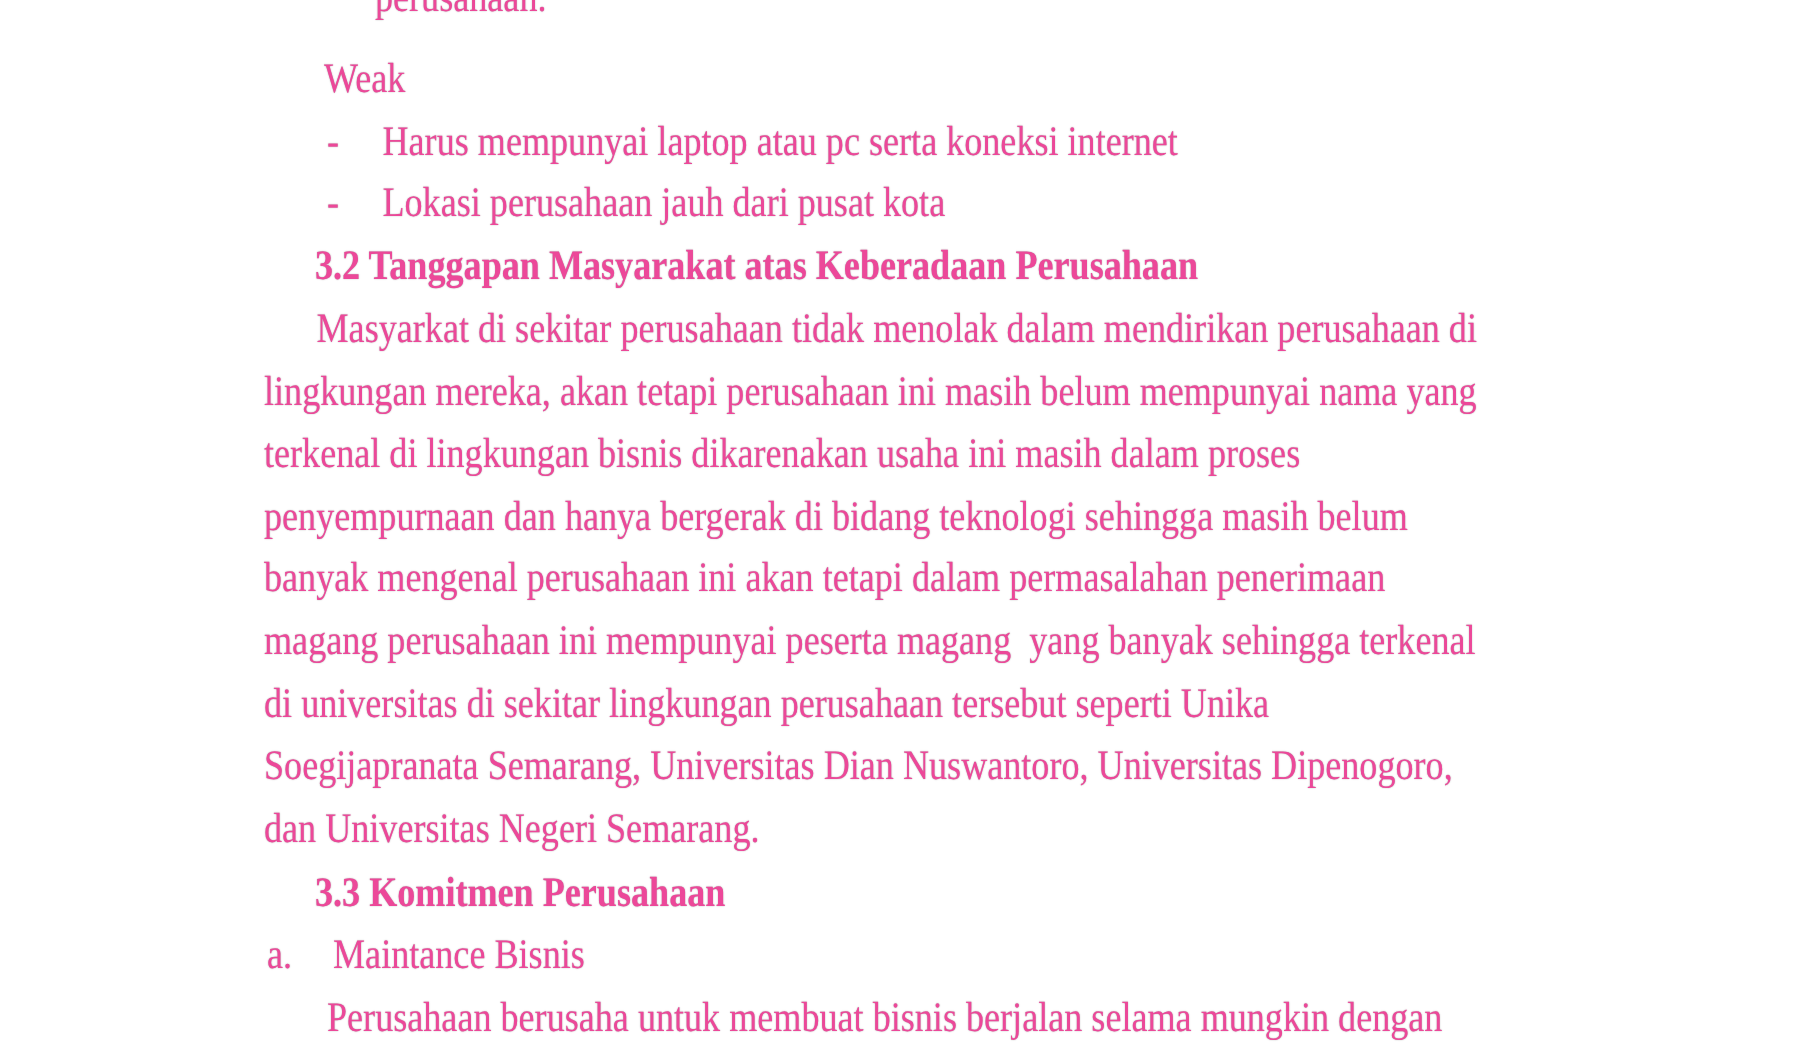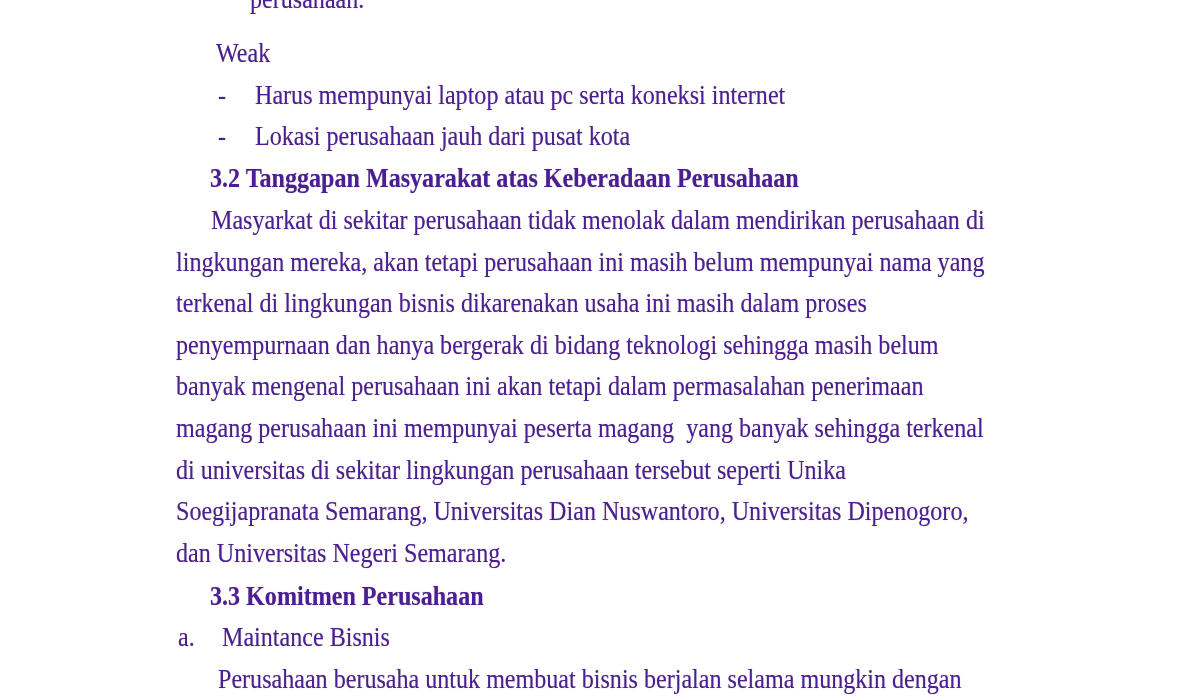--- a/index.html
+++ b/index.html
@@ -11,21 +11,21 @@
     width: 1200px;
     height: 700px;
     overflow: hidden;
   }
   .page {
     position: relative;
     width: 1200px;
     height: 692px;
     background: #ffffff;
     font-family: "Liberation Serif", "DejaVu Serif", serif;
-    color: #4c1d95;
+    color: #ec4899;
   }
   .line {
     position: absolute;
     font-size: 28px;
     line-height: 34px;
     white-space: pre;
     transform: scaleX(0.86);
     transform-origin: 0 50%;
     text-shadow: 0 0 1px rgba(30,30,30,0.40);
   }

